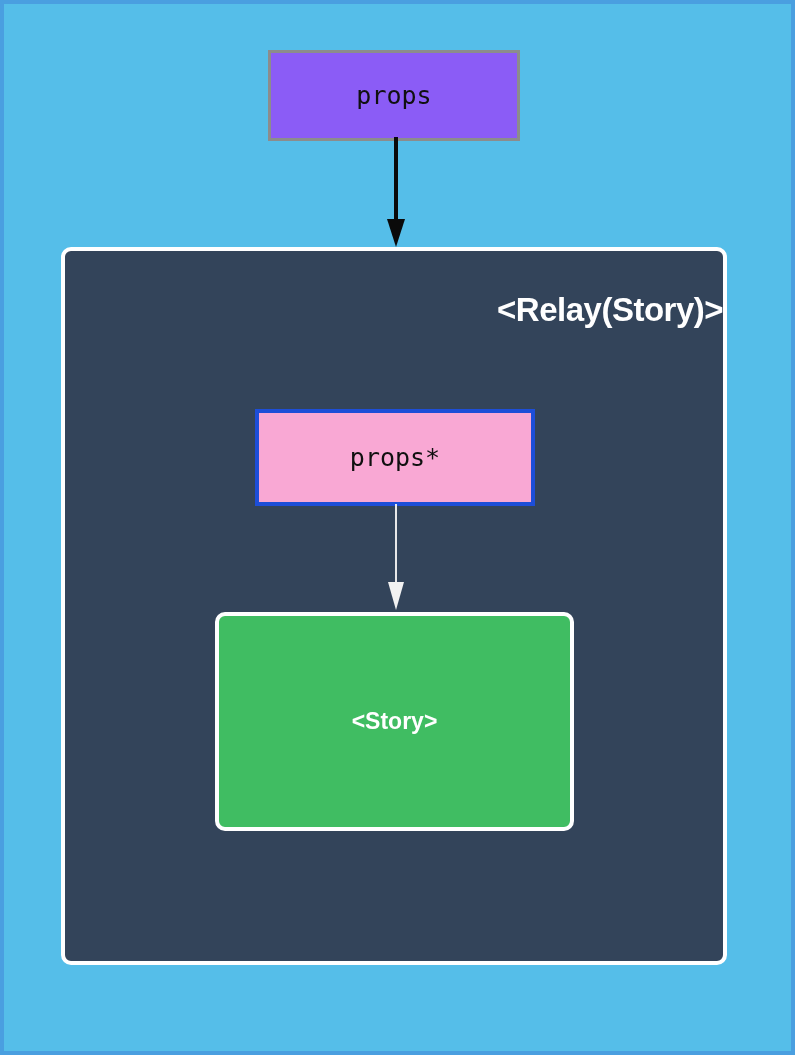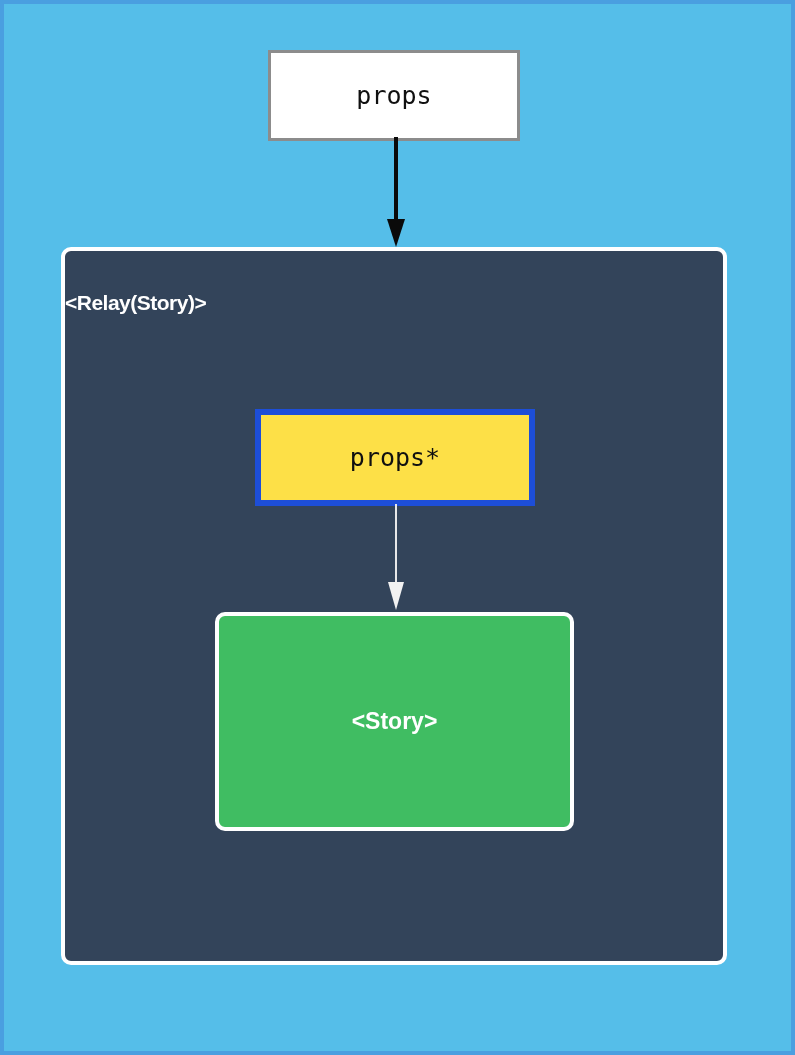--- a/index.html
+++ b/index.html
@@ -27,27 +27,27 @@
   
   .node {
     position: absolute;
     box-sizing: border-box;
     display: flex;
     align-items: center;
     justify-content: center;
   }
 
   .props-box-outer {
-    background: #ffffff;
+    background: #8b5cf6;
     border: 3px solid #8c8c8c;
   }
 
   .props-box-inner {
-    background: #fde047;
-    border: 6px solid #1d4ed8;
+    background: #f9a8d4;
+    border: 4px solid #1d4ed8;
   }
 
   .props-label {
     font-family: "DejaVu Sans Mono", "Liberation Mono", monospace;
     font-size: 25px;
     color: #101010;
     letter-spacing: 0px;
     line-height: 1;
   }
 
@@ -56,23 +56,23 @@
     border: 4px solid #ffffff;
     border-radius: 10px;
     display: block;
   }
 
   .container-title {
     position: absolute;
     left: 0;
     right: 0;
     top: 40px;
-    text-align: left;
+    text-align: right;
     color: #ffffff;
-    font-size: 21px;
+    font-size: 33px;
     font-weight: bold;
     font-family: "Liberation Sans", sans-serif;
     letter-spacing: -0.5px;
   }
 
   .story-box {
     background: #40bd62;
     border: 4px solid #ffffff;
     border-radius: 10px;
   }

